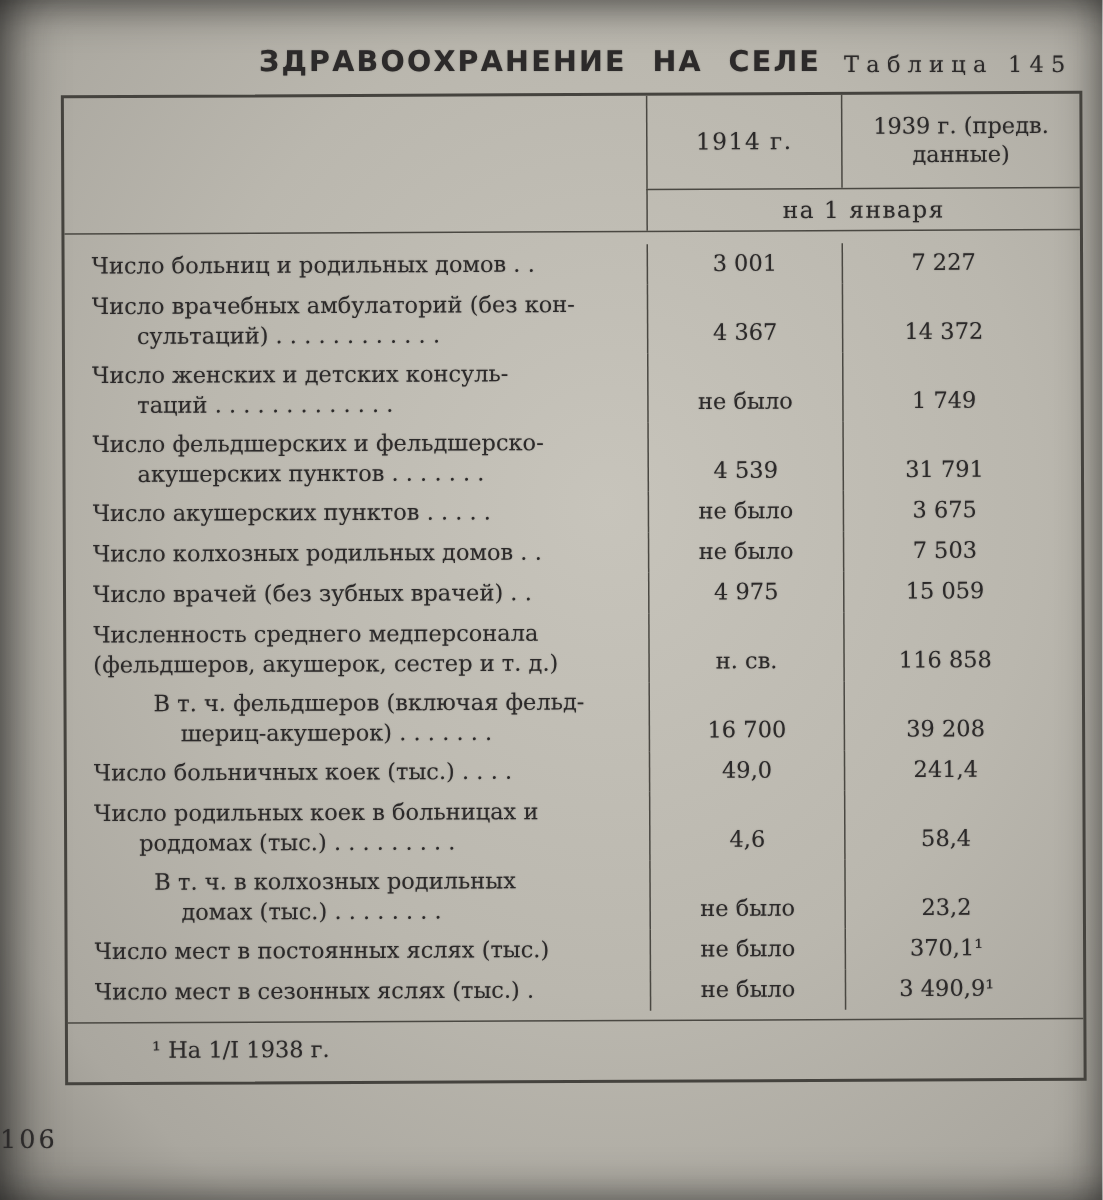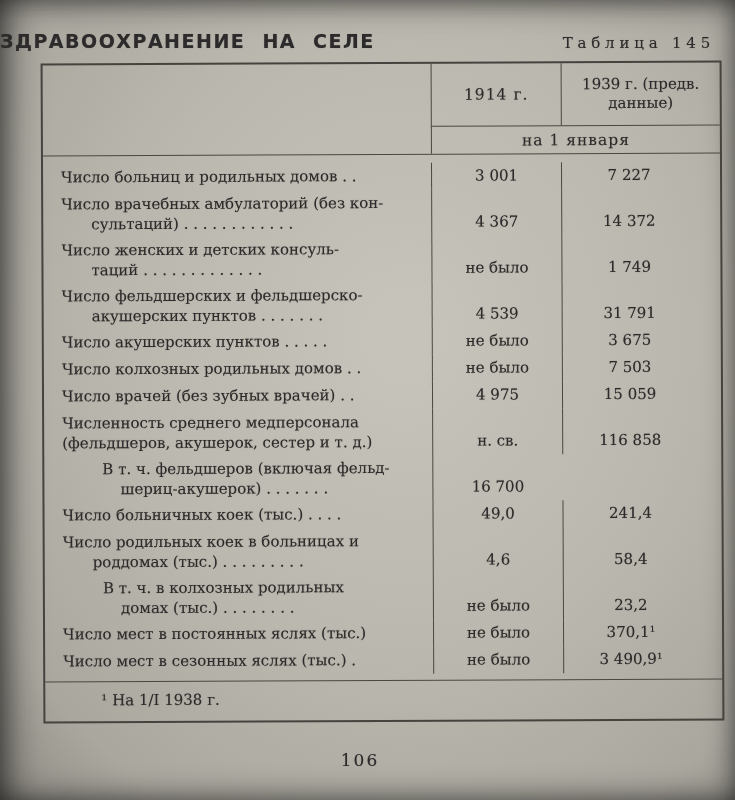--- a/index.html
+++ b/index.html
@@ -17,21 +17,21 @@
     color:#2c2a2a;
   }
   .page * { text-shadow: 0 0 1px rgba(44,42,40,.4); }
 
   .table-label {
     position:absolute; top:9px; right:20px;
     font-size:15px; letter-spacing:.32em;margin-top:25px;
   }
   .page-title {
     position:absolute; top:30px; left:0; width:720px;
-    text-align:left;
+    text-align:center;
     font-family:"DejaVu Sans","Liberation Sans",sans-serif;
     font-weight:700; font-size:19px;
     letter-spacing:1.5px; word-spacing:9px;
   }
 
   .frame {
     position:absolute; top:62px; left:42px; width:681px;
     border:2px solid #45433e;
     border-top-width:2px;
     transform: rotate(-0.25deg);
@@ -74,21 +74,21 @@
   .cell.v1939 { padding-right:24px; }
 
   .footnote-row {
     border-top:1px solid #4a4842;
     padding:9px 0 12px 56px;
     font-size:15px;
   }
 
   .page-number {
     position:absolute; top:750px; left:0; width:720px;
-    text-align:center; font-size:17px; letter-spacing:2px;
+    text-align:left; font-size:17px; letter-spacing:2px;
   }
 </style>
 </head>
 <body>
 
 <div class="page">
 
   <div class="table-label">Таблица 145</div>
 
   <div class="page-title">ЗДРАВООХРАНЕНИЕ НА СЕЛЕ</div>
@@ -174,20 +174,21 @@
     <div class="cell v1914">н. св.</div>
     <div class="cell v1939">116 858</div>
   </div>
 
   <div class="trow">
     <div class="cell label">
             <div class="lline" style="margin-left: 40px;">В т. ч. фельдшеров (включая фельд-</div>
             <div class="lline" style="margin-left: 58px;">шериц-акушерок) .  .  .  .  .  .  .</div>
           </div>
     <div class="cell v1914">16 700</div>
+    <div class="cell v1939">39 208</div>
   </div>
 
   <div class="trow">
     <div class="cell label">
             <div class="lline" style="margin-left: 0px;">Число больничных коек (тыс.) .  .  .  .</div>
           </div>
     <div class="cell v1914">49,0</div>
     <div class="cell v1939">241,4</div>
   </div>
 

